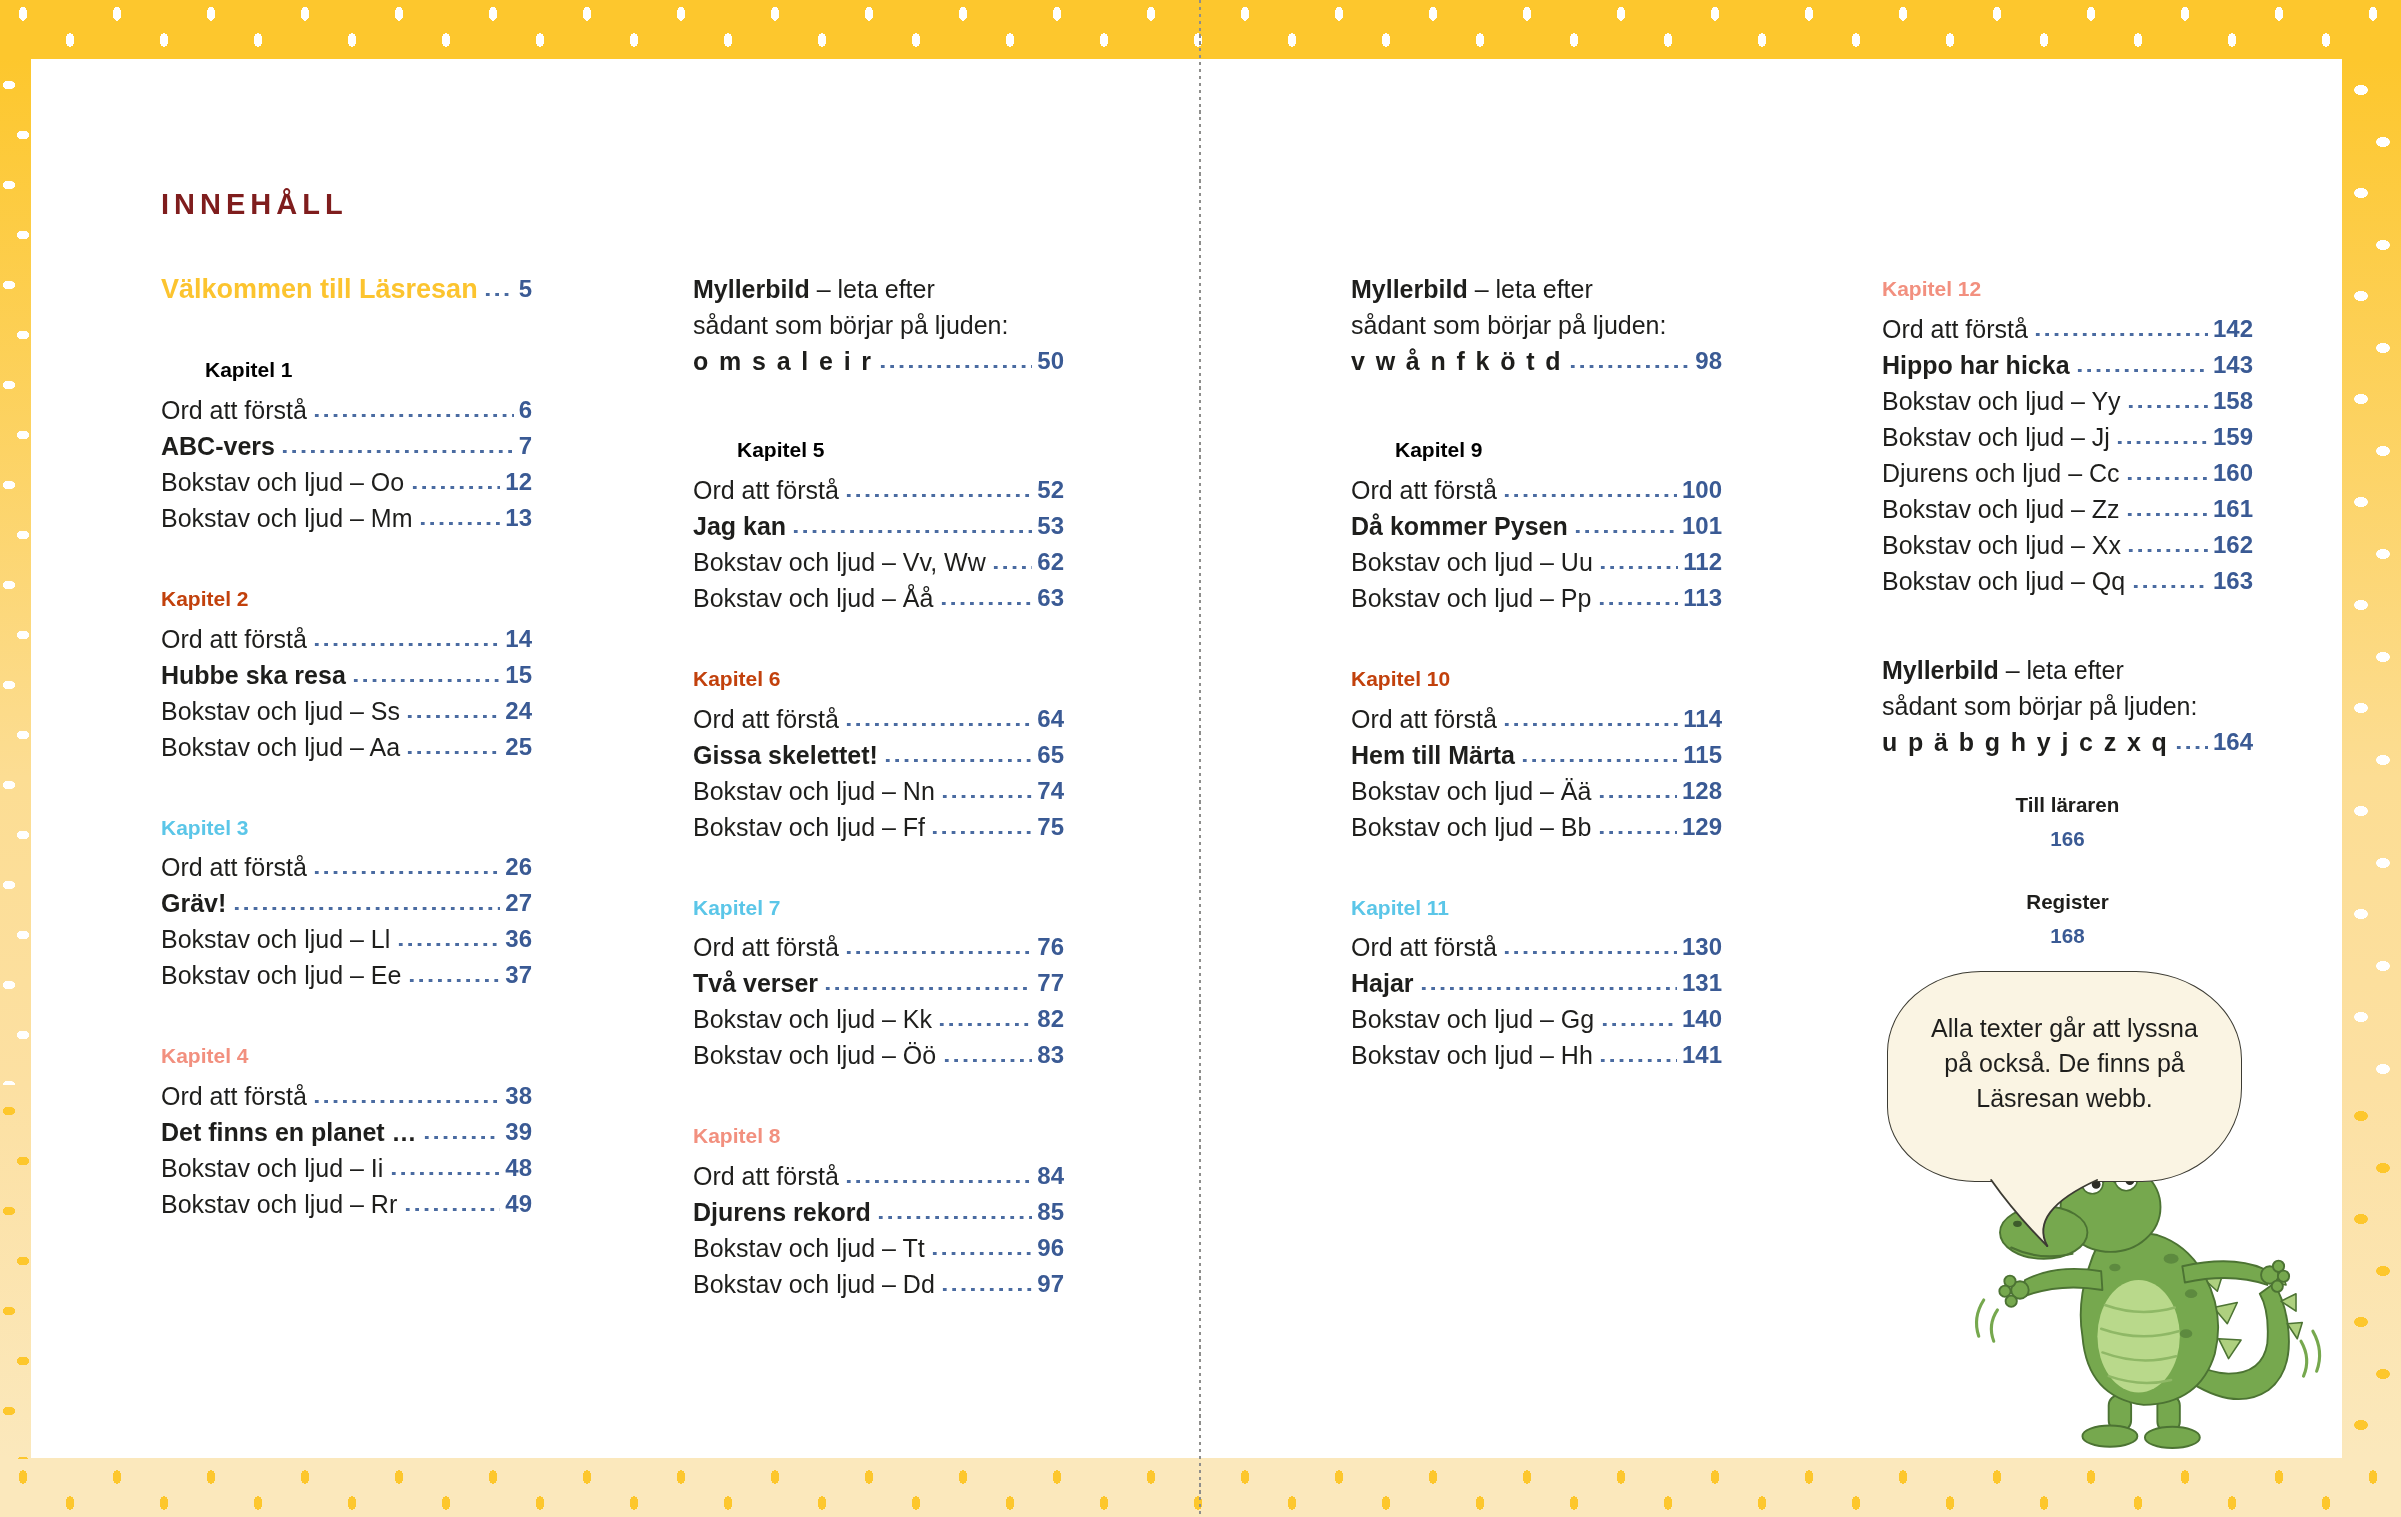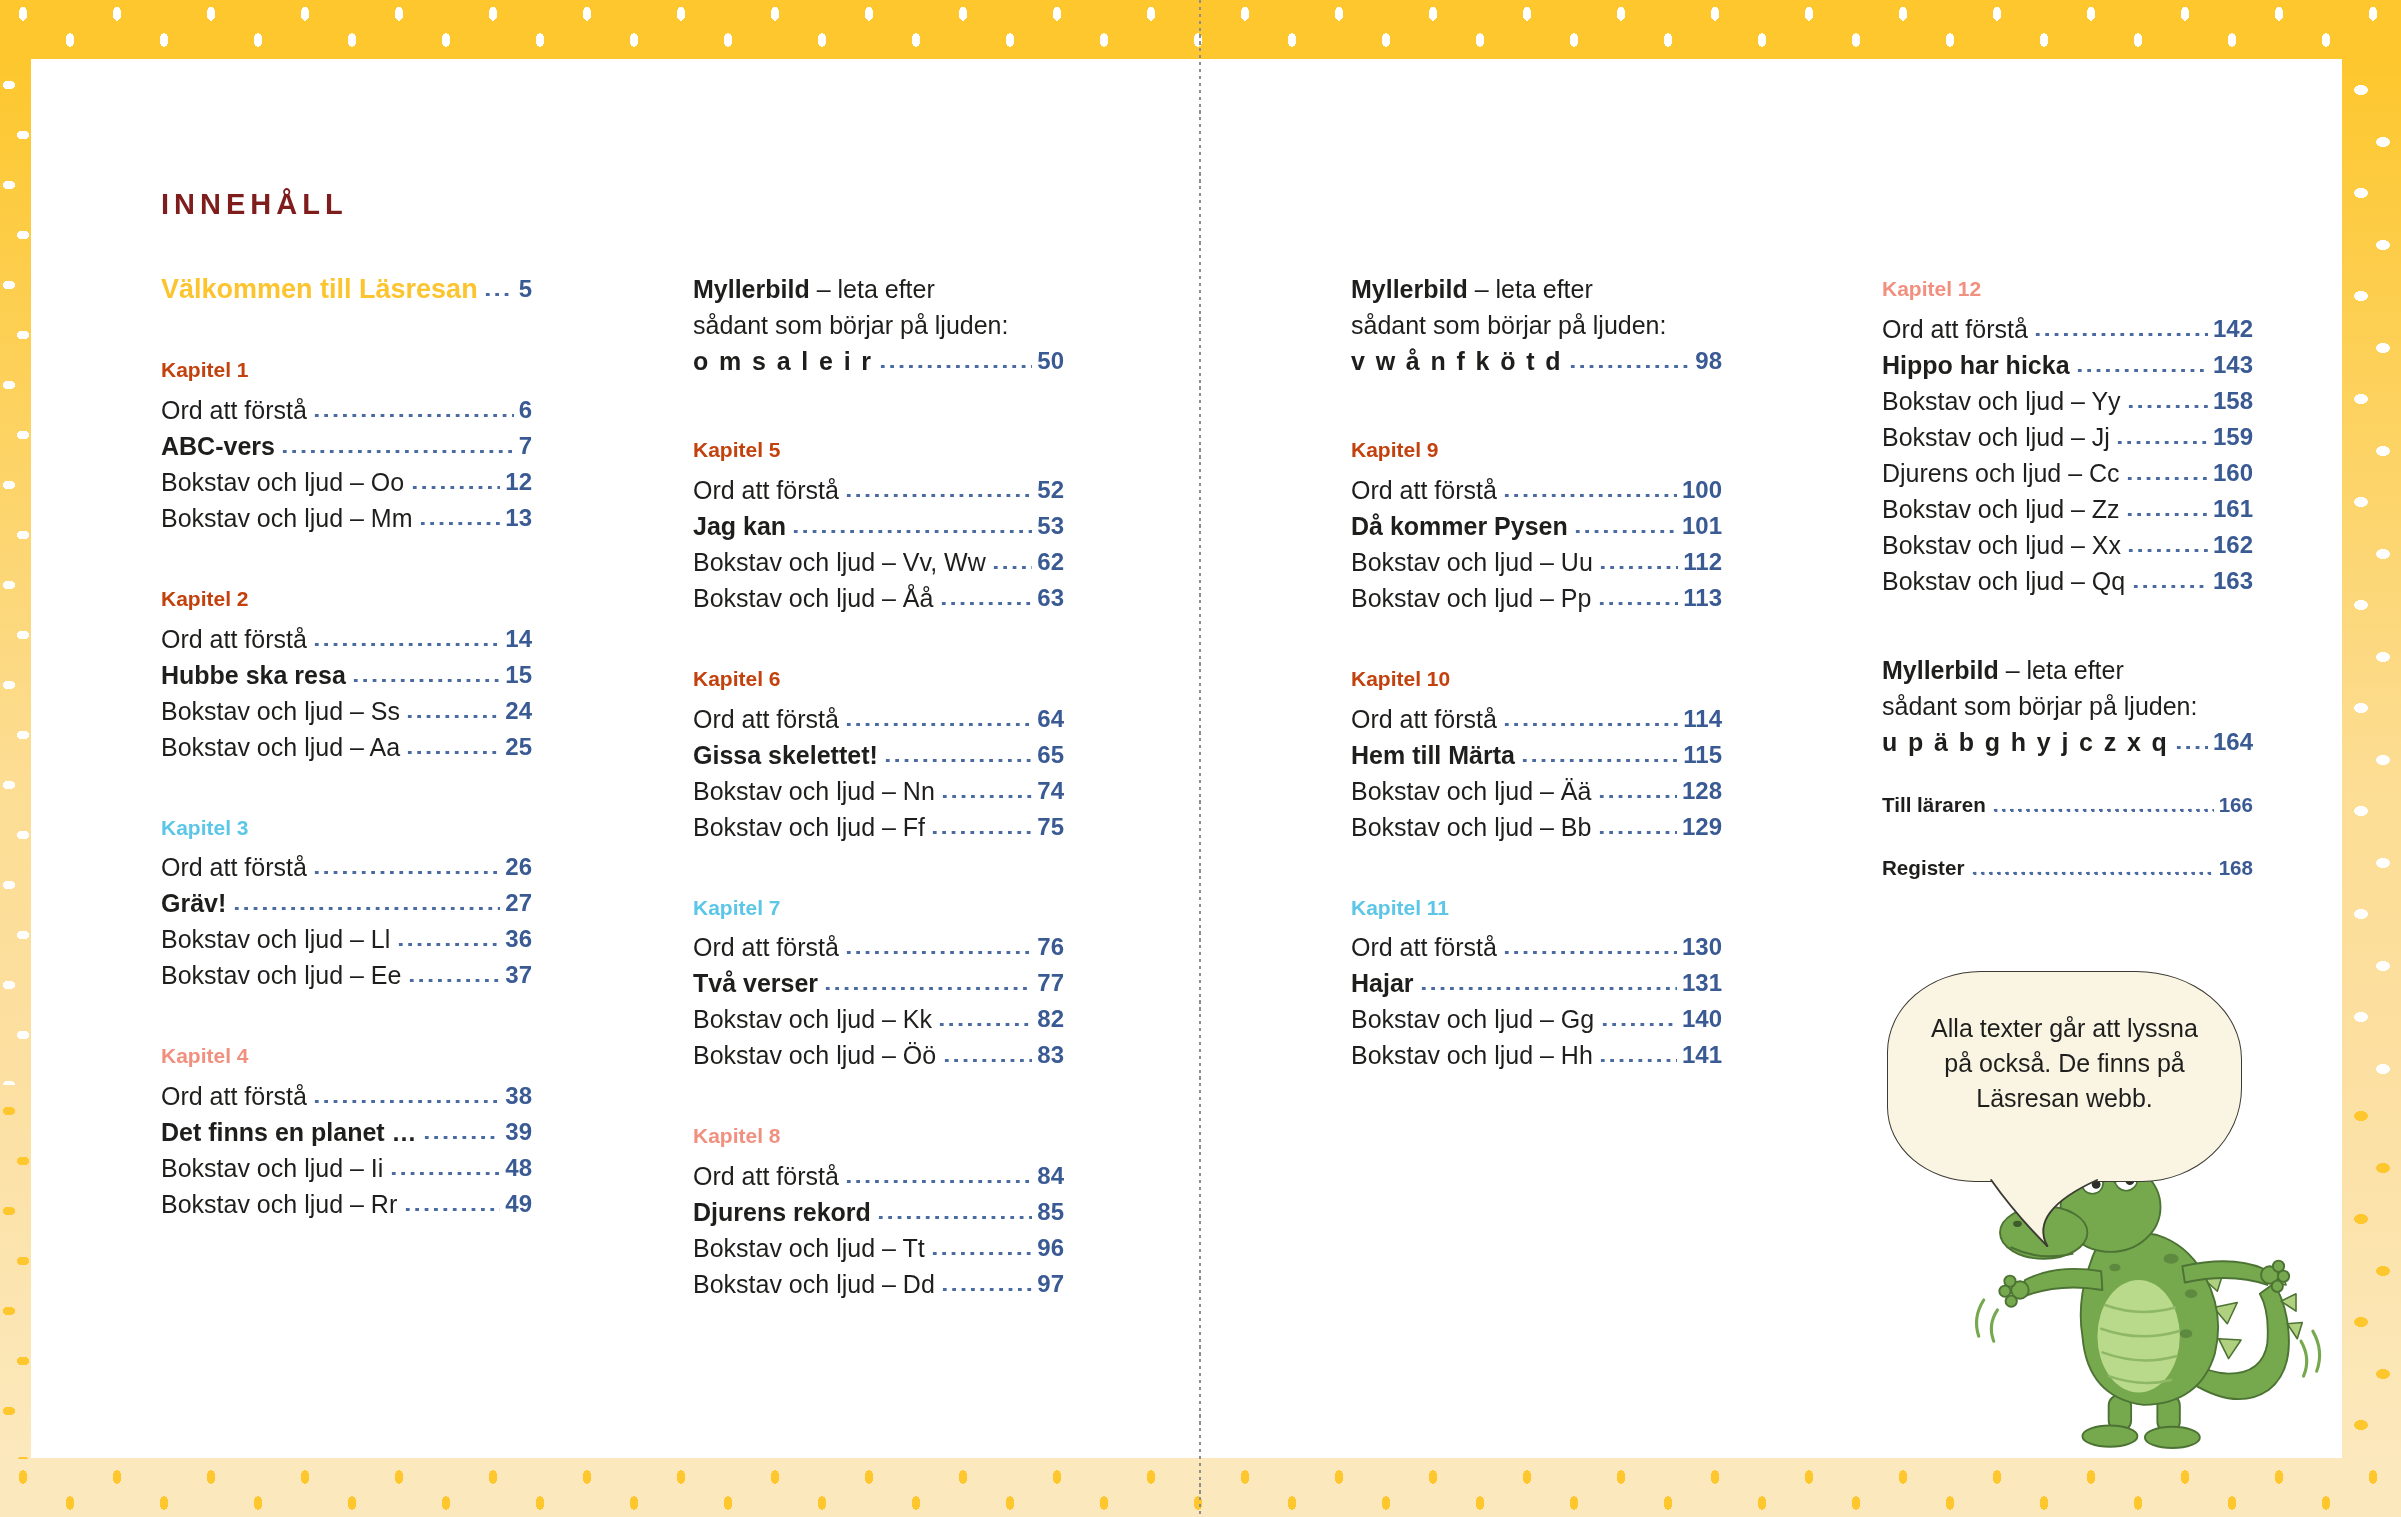--- a/index.html
+++ b/index.html
@@ -87,28 +87,28 @@
   .b{font-weight:700;}
   .dots{
     flex:1;min-width:22.5px;height:5px;align-self:flex-end;margin:0 5px 10px 6.3px;
     background-image:radial-gradient(circle 2px at 3.8px 2.5px, #4a6ba1 92%, transparent 100%);
     background-size:9.4px 5px;background-repeat:repeat-x;
   }
   .pg{font-weight:700;color:#3a5a94;font-size:24px;white-space:nowrap;}
   .welcome{color:#fcc42f;font-weight:700;font-size:27px;}
   .chapter{margin-top:45px;}
   .ch{font-size:21px;font-weight:700;line-height:36px;margin:0 0 3.8px 0;}
-  .h-green{color:#c2410c;}
+  .h-green{color:#000000;margin-left:44px;}
   .h-yellow{color:#c2410c;}
   .h-blue{color:#5bc6e8;}
   .h-salmon{color:#f2907f;}
   .myller{margin:0 0 53px 0;}
   .myl{font-size:25px;line-height:36px;}
   .letters{font-weight:700;letter-spacing:1.9px;}
-  .small-row{font-size:20.6px;line-height:27.5px;}
+  .small-row{font-size:20.6px;line-height:27.5px;flex-direction:column;}
   .small-row .dots{background-size:8.1px 4.4px;margin-bottom:6.3px;height:4.4px;}
   .small-row .pg{font-size:20.6px;}
   .mt-teacher{margin-top:31px;}
   .mt-register{margin-top:36px;}
 
   
   .bubble{
     position:absolute;left:1887px;top:971px;width:355px;height:211px;z-index:3;
     box-sizing:border-box;background:#faf4e3;border:1.9px solid #3c3b33;
     border-radius:94px 106px 100px 88px / 81px 88px 94px 75px;

